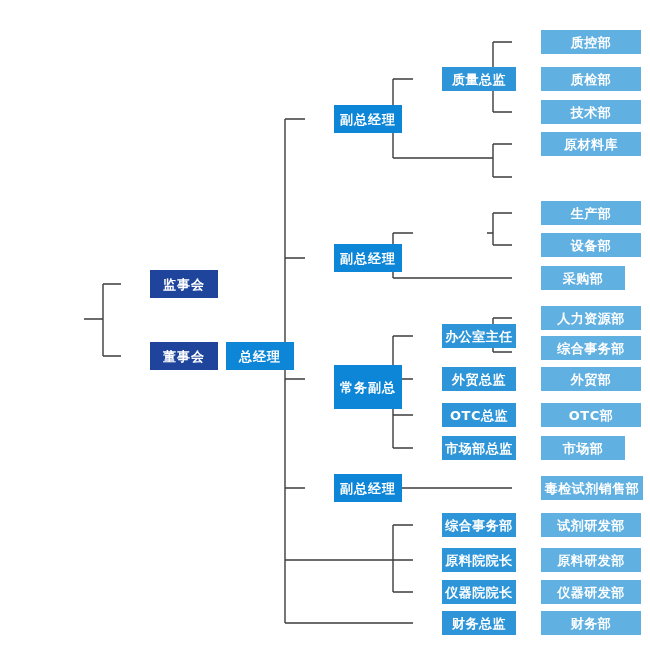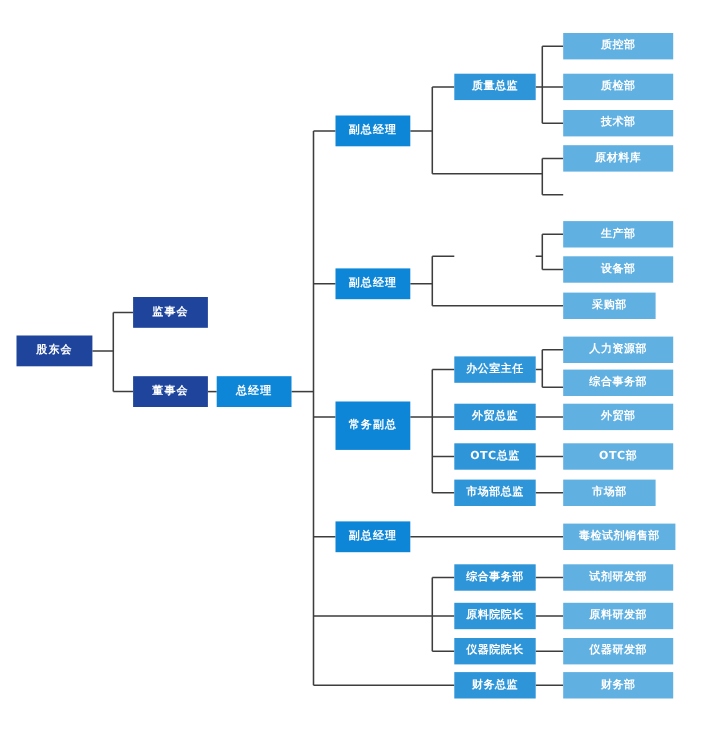--- a/index.html
+++ b/index.html
@@ -14,26 +14,27 @@
   svg.wires { position: absolute; left: 0; top: 0; width: 650px; height: 669px; }
   .wires path { stroke: var(--wire, #3d3d3d); stroke-width: 1.4; fill: none; }
   .node {
     position: absolute;
     box-sizing: border-box;
     display: flex;
     align-items: center;
     justify-content: center;
     color: #ffffff;
     font-weight: bold;
-    font-size: 10px;
+    font-size: 13px;
     white-space: nowrap;
     line-height: 1;
+    margin-left: 29px;
   }
   .lvl1 { background: var(--c1, #1e449c); letter-spacing: 1px; }
-  .lvl2 { background: var(--c2, #0d86d8); letter-spacing: 1px; font-family: Liberation Serif, serif; }
+  .lvl2 { background: var(--c2, #0d86d8); letter-spacing: 1px; }
   .lvl3 { background: var(--c3, #2e95d8); letter-spacing: 0.5px; }
   .lvl4 { background: var(--c4, #60b0e2); letter-spacing: 0.5px; }
 </style>
 </head>
 <body>
 
 <div class="canvas" style="--c1: #1e449c; --c2: #0d86d8; --c3: #2e95d8; --c4: #60b0e2; --wire: #3d3d3d;">
 
   <svg class="wires" viewBox="0 0 650 669">
     <path d="M84 319 H103 M103 284 V356 M103 284 H121 M103 356 H121"></path>
@@ -44,21 +45,20 @@
     <path d="M373 119 H393 M393 79 V158 M393 79 H413 M393 158 H493 M493 144 V177 M493 144 H512 M493 177 H512"></path>
     <path d="M487 79 H493 M493 42 V112 M493 42 H512 M493 79 H512 M493 112 H512"></path>
     <path d="M373 258 H393 M393 233 V278 M393 233 H413 M393 278 H512"></path>
     <path d="M487 233 H493 M493 213 V245 M493 213 H512 M493 245 H512"></path>
     <path d="M373 379 H393 M393 336 V448 M393 336 H413 M393 379 H413 M393 415 H413 M393 448 H413"></path>
     <path d="M487 336 H493 M493 318 V352 M493 318 H512 M493 352 H512"></path>
     <path d="M393 525 V592 M393 525 H413 M393 592 H413"></path>
     <path d="M487 379 H512 M487 415 H512 M487 448 H512 M373 488 H512 M487 525 H512 M487 560 H512 M487 592 H512 M487 623 H512"></path>
   </svg>
 
-  <div class="node lvl1" style="left:15px;top:305px;width:69px;height:28px">股东会</div>
   <div class="node lvl1" style="left:121px;top:270px;width:68px;height:28px">监事会</div>
   <div class="node lvl1" style="left:121px;top:342px;width:68px;height:28px">董事会</div>
 
   <div class="node lvl2" style="left:197px;top:342px;width:68px;height:28px">总经理</div>
   <div class="node lvl2" style="left:305px;top:105px;width:68px;height:28px">副总经理</div>
   <div class="node lvl2" style="left:305px;top:244px;width:68px;height:28px">副总经理</div>
   <div class="node lvl2" style="left:305px;top:365px;width:68px;height:44px">常务副总</div>
   <div class="node lvl2" style="left:305px;top:474px;width:68px;height:28px">副总经理</div>
 
   <div class="node lvl3" style="left:413px;top:67px;width:74px;height:24px">质量总监</div>

